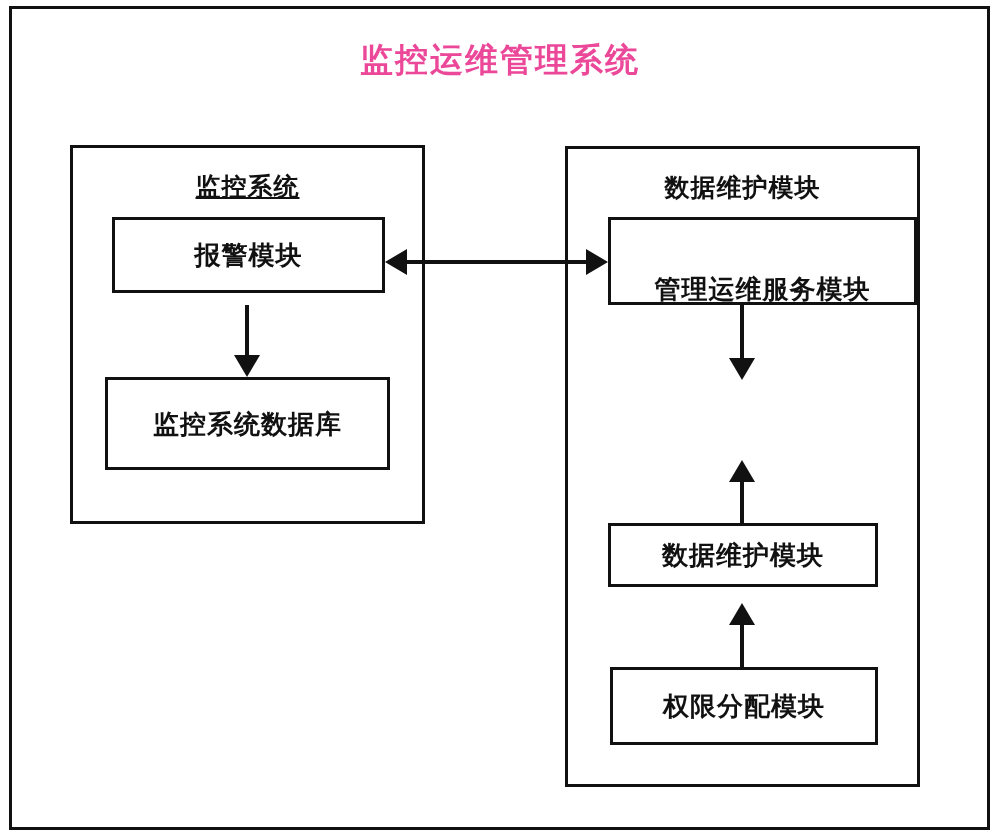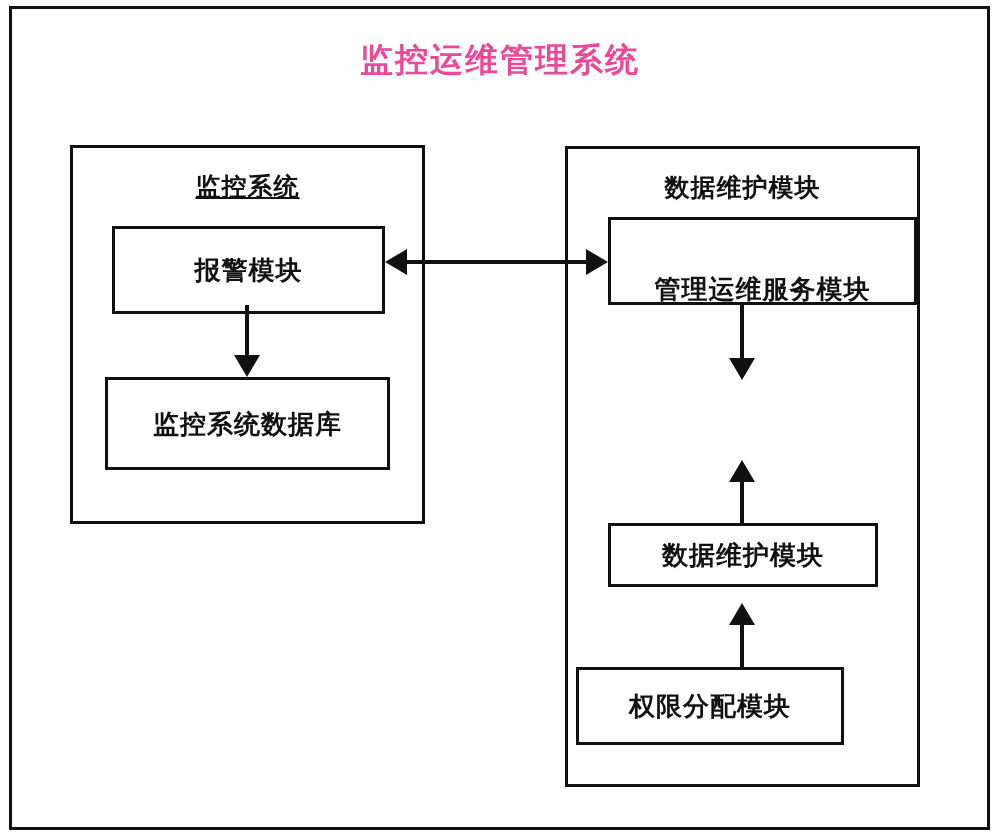--- a/index.html
+++ b/index.html
@@ -128,21 +128,21 @@
 <div id="canvas">
 
   <div class="outer-frame"></div>
 
   <div class="figure-title">监控运维管理系统</div>
 
   <div class="subsystem" style="left:70px; top:145px; width:355px; height:379px;"></div>
 
   <div class="subsystem-title" style="left:70px; top:170px; width:355px;text-decoration:underline;">监控系统</div>
 
-  <div class="module-box" style="left:112px; top:217px; width:273px; height:88px;margin-top:9px;">
+  <div class="module-box" style="left:112px; top:217px; width:273px; height:76px;">
     <span class="module-label">报警模块</span>
   </div>
 
   <div class="module-box" style="left:105px; top:377px; width:285px; height:93px;text-align:right;">
     <span class="module-label">监控系统数据库</span>
   </div>
 
   <div class="conn-v" style="left:245px; top:305px; height:52px;"></div>
   <div class="arrow-down" style="left:234px; top:355px;"></div>
 
@@ -152,21 +152,21 @@
 
   <div class="module-box" style="left:608px; top:217px; width:309px; height:88px;align-items:flex-end;">
     <span class="module-label">管理运维服务模块</span>
   </div>
 
 
   <div class="module-box" style="left:608px; top:523px; width:270px; height:64px;">
     <span class="module-label">数据维护模块</span>
   </div>
 
-  <div class="module-box" style="left:576px; top:667px; width:268px; height:78px;justify-content:center;">
+  <div class="module-box" style="left:610px; top:667px; width:268px; height:78px;justify-content:center;">
     <span class="module-label">权限分配模块</span>
   </div>
 
   <div class="conn-v" style="left:740px; top:305px; height:55px;"></div>
   <div class="arrow-down" style="left:729px; top:358px;"></div>
 
   <div class="conn-v" style="left:740px; top:482px; height:41px;"></div>
   <div class="arrow-up" style="left:729px; top:460px;"></div>
 
   <div class="conn-v" style="left:740px; top:625px; height:42px;"></div>

